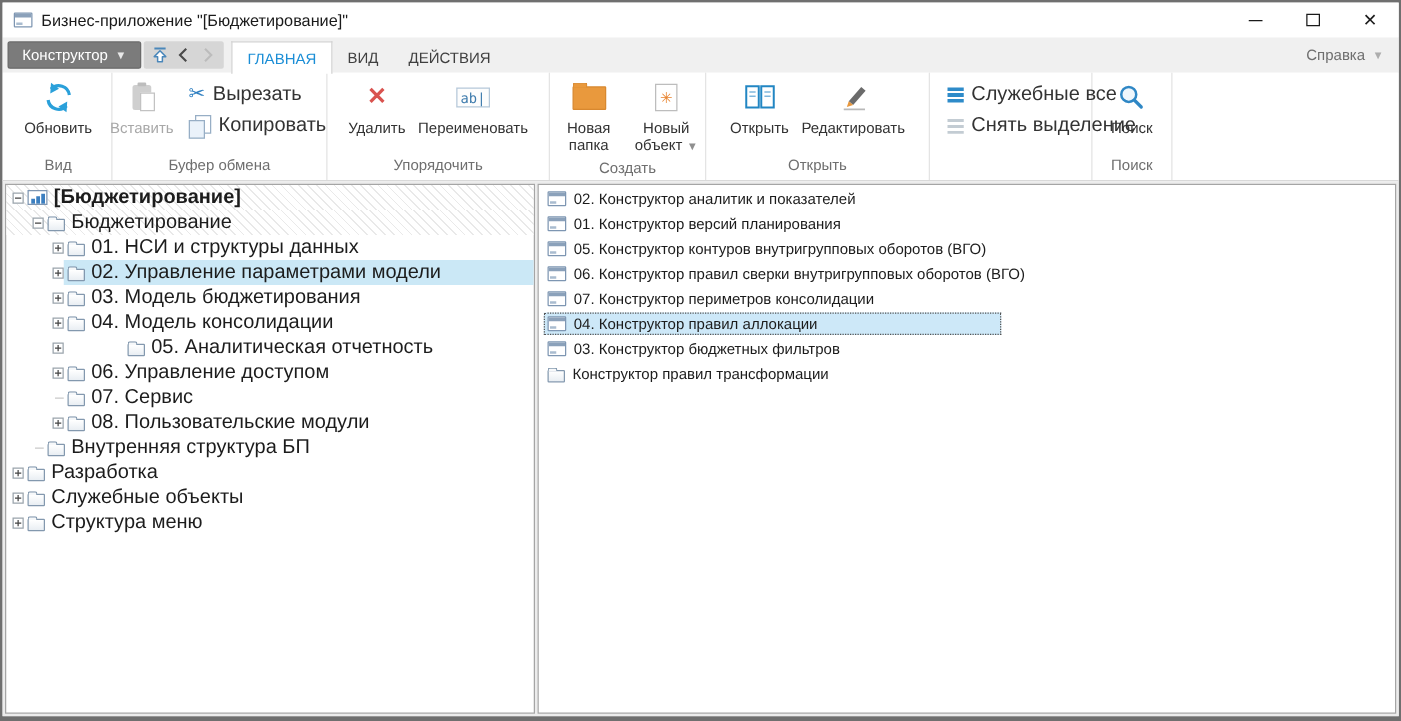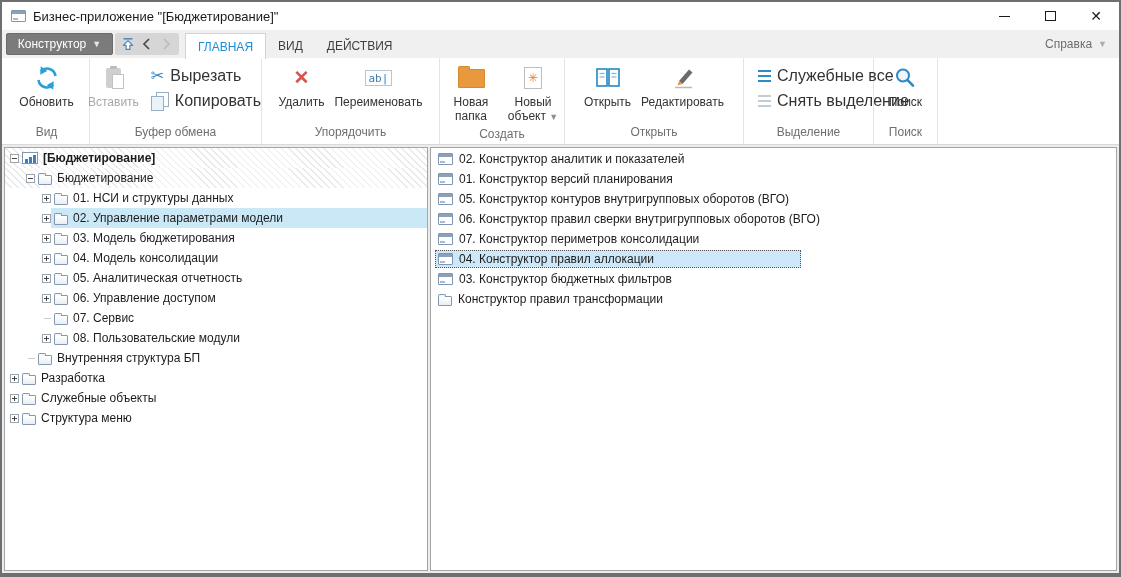--- a/index.html
+++ b/index.html
@@ -74,21 +74,21 @@
   .bars-blue{ width:13px; height:12px; background:repeating-linear-gradient(#2e8bc9 0 2.5px, transparent 2.5px 4.8px); display:inline-block; }
   .bars-gray{ width:13px; height:12px; background:repeating-linear-gradient(#c3ccd3 0 2.5px, transparent 2.5px 4.8px); display:inline-block; }
 
   
   .main{ flex:1; background:#ececec; display:flex; gap:2px; padding:2px; overflow:hidden; }
   .panel{ background:#fff; border:1px solid #a5a5a5; overflow:hidden; }
   .panel.left{ width:424px; flex:none; }
   .panel.right{ flex:1; padding-top:1px; }
 
   
-  .tree-row{ display:flex; align-items:center; height:20px; font-size:12px; color:#1c1c1c; cursor:default; }
+  .tree-row{ display:flex; align-items:center; height:20px; font-size:16px; color:#1c1c1c; cursor:default; }
   .tree-row.hatched{ background:repeating-linear-gradient(45deg,#ffffff 0 4px,#e9e9e9 4px 5px); }
   .row-body{ flex:1; display:flex; align-items:center; gap:5px; padding-left:3px; height:100%; }
   .tree-row.selected .row-body{ background:#cbe8f6; }
   .tree-row.bold .node-label{ font-weight:bold; }
   .expander{ width:9px; height:9px; flex:none; border:1px solid #9aa4ac; background:#fff; position:relative; display:inline-block; }
   .exp-plus::before,.exp-minus::before{ content:''; position:absolute; left:1px; right:1px; top:3px; height:1px; background:#444; }
   .exp-plus::after{ content:''; position:absolute; top:1px; bottom:1px; left:3px; width:1px; background:#444; }
   .exp-dash{ border:none; background:none; }
   .exp-dash::before{ content:''; position:absolute; top:4px; left:2px; right:0; height:1px; background:#c9c9c9; }
   .node-label{ white-space:nowrap; }
@@ -269,21 +269,20 @@
           <div class="sbtn">
             <span class="bars-blue"></span>
             <span class="rlb">Служебные все</span>
           </div>
           <div class="sbtn">
             <span class="bars-gray"></span>
             <span class="rlb">Снять выделение</span>
           </div>
         </div>
       </div>
-      <div class="glabel">Выделение</div>
     </div>
 
     <div class="rgroup" style="width:64px">
       <div class="gbody">
         <div class="rbtn">
           <span class="ric">
             <svg width="24" height="24" viewBox="0 0 24 24">
                 <circle cx="10" cy="9.5" r="6" fill="#eef6fc" stroke="#2f87c5" stroke-width="2"></circle>
                 <line x1="14.6" y1="14.2" x2="20" y2="19.6" stroke="#2f87c5" stroke-width="2.6" stroke-linecap="round"></line>
               </svg>
@@ -335,21 +334,21 @@
       <span class="node-label">03. Модель бюджетирования</span>
     </span>
   </div>
           <div class="tree-row" style="padding-left: 37px;">
     <span class="expander exp-plus"></span>
     <span class="row-body">
       <span class="node-icon folder-icon"></span>
       <span class="node-label">04. Модель консолидации</span>
     </span>
   </div>
-          <div class="tree-row" style="padding-left: 37px;">
+          <div class="tree-row" style="padding-left: 37px; gap: 48px;">
     <span class="expander exp-plus"></span>
     <span class="row-body">
       <span class="node-icon folder-icon"></span>
       <span class="node-label">05. Аналитическая отчетность</span>
     </span>
   </div>
           <div class="tree-row" style="padding-left: 37px;">
     <span class="expander exp-plus"></span>
     <span class="row-body">
       <span class="node-icon folder-icon"></span>

